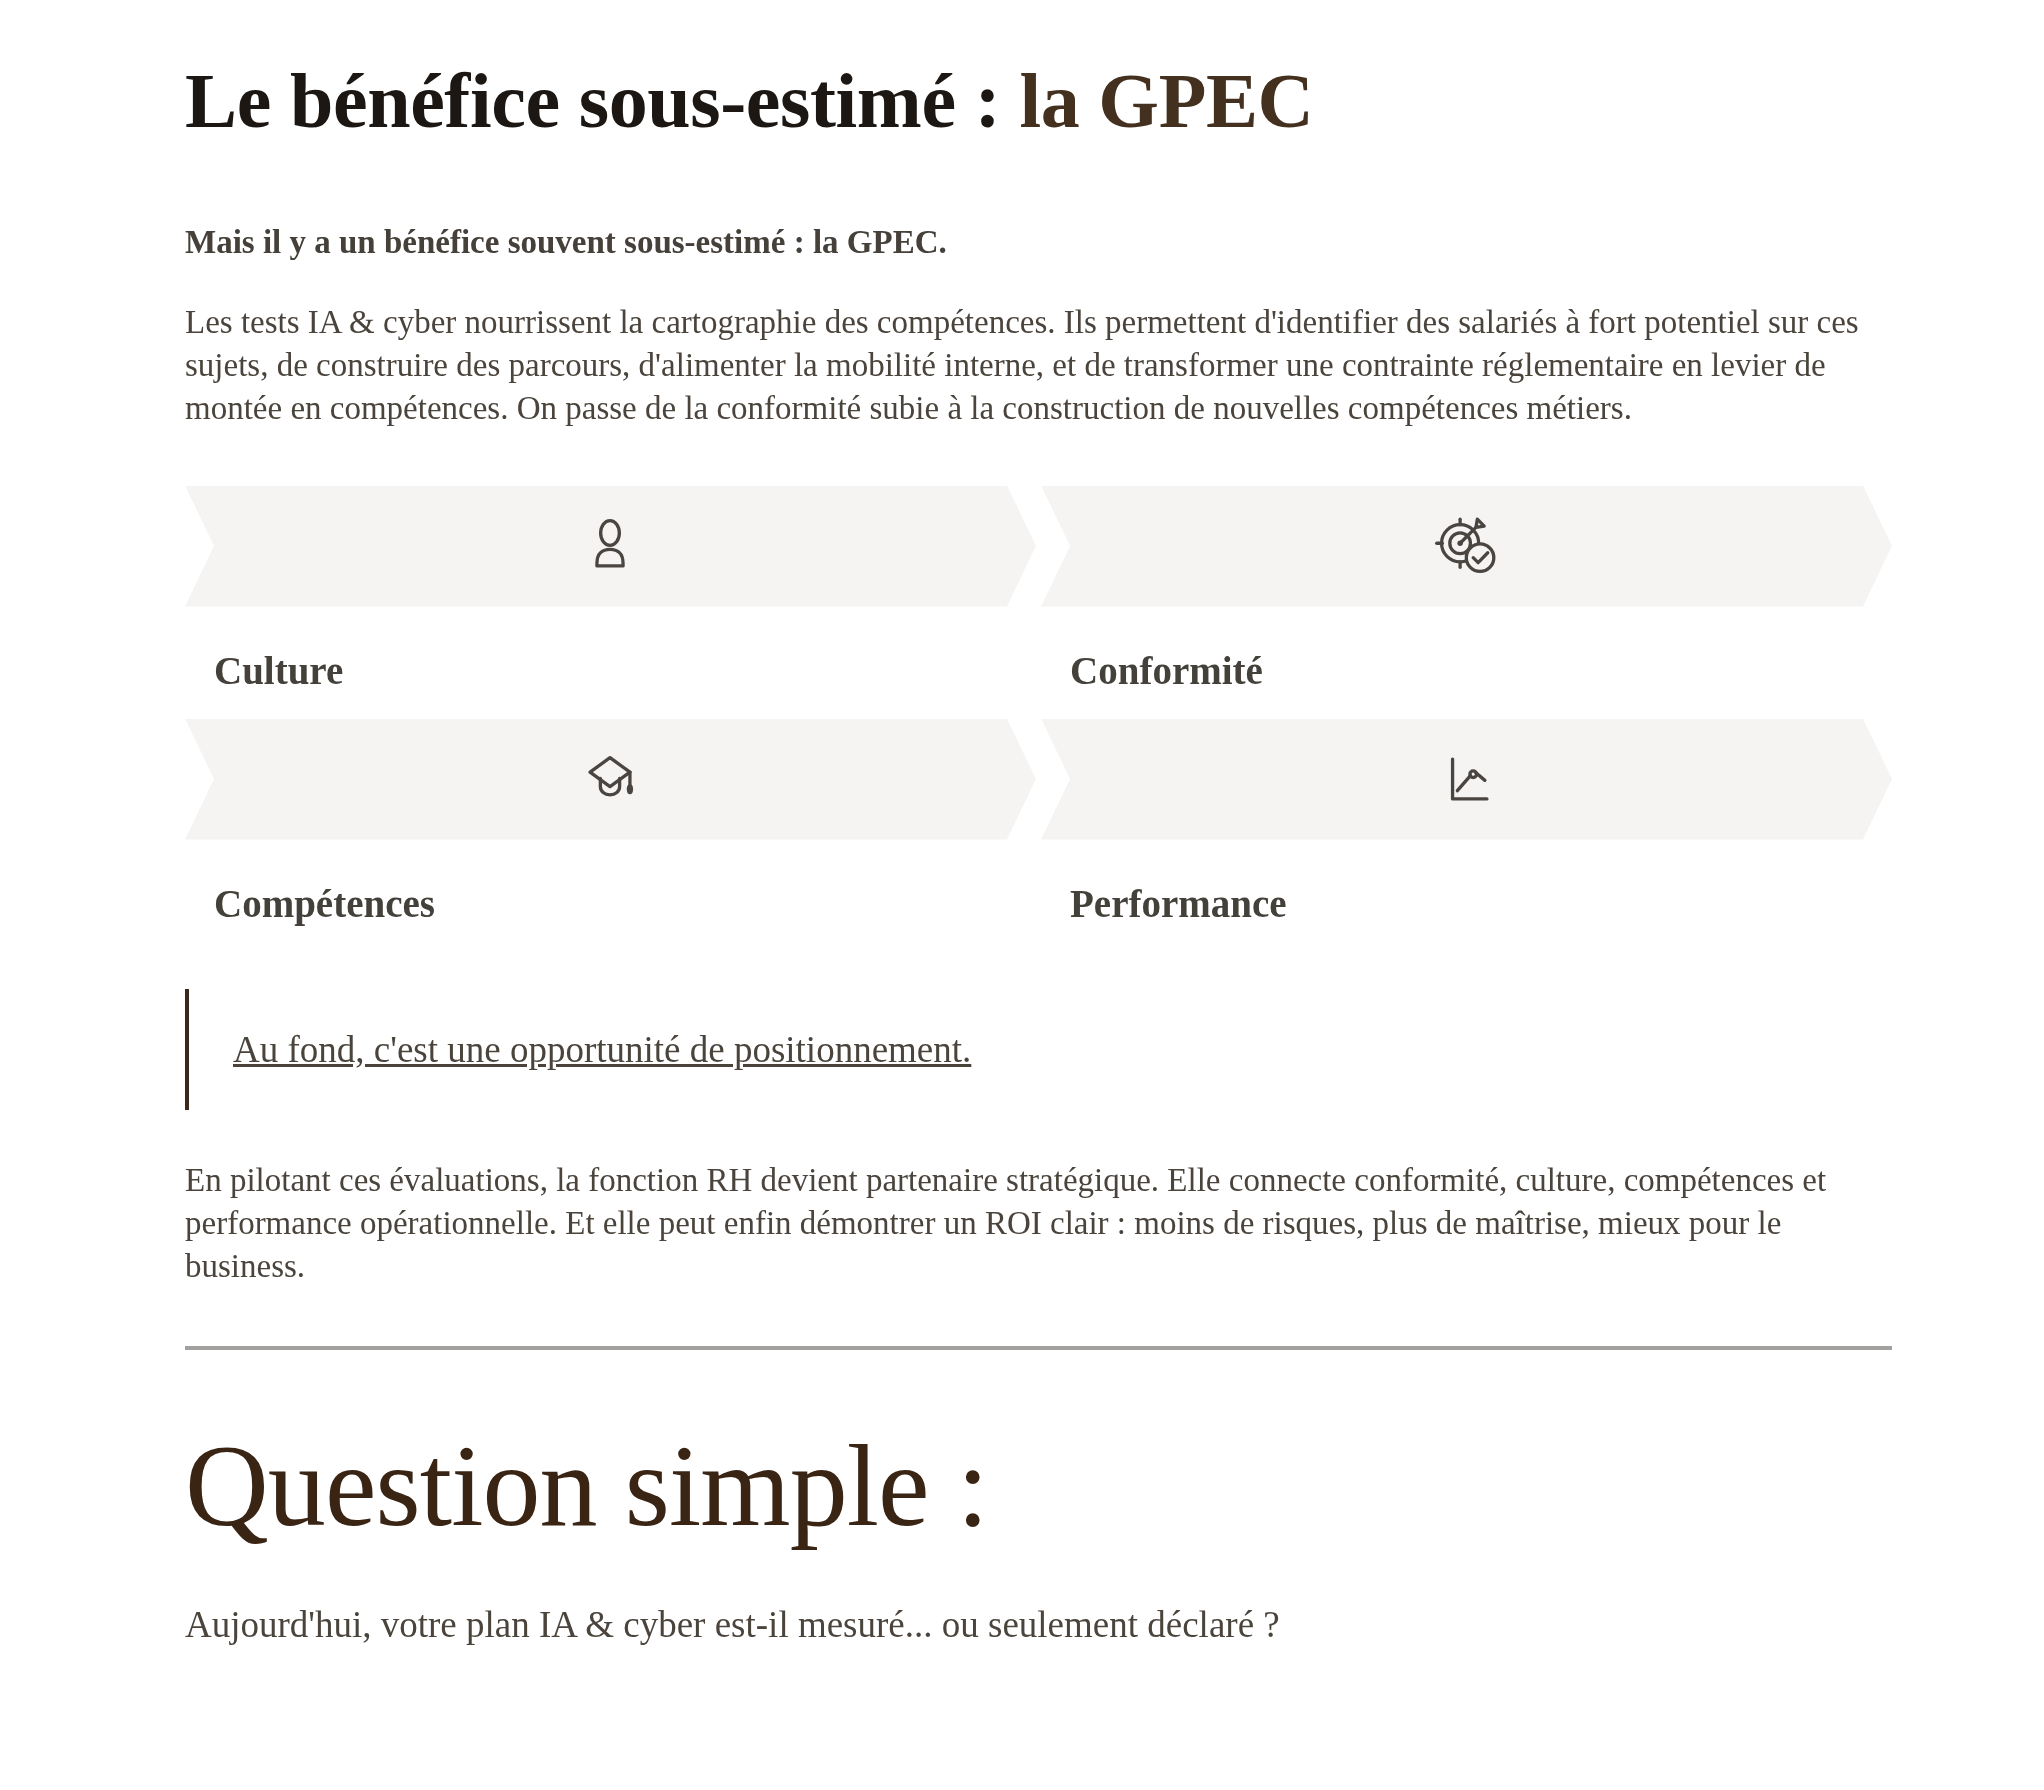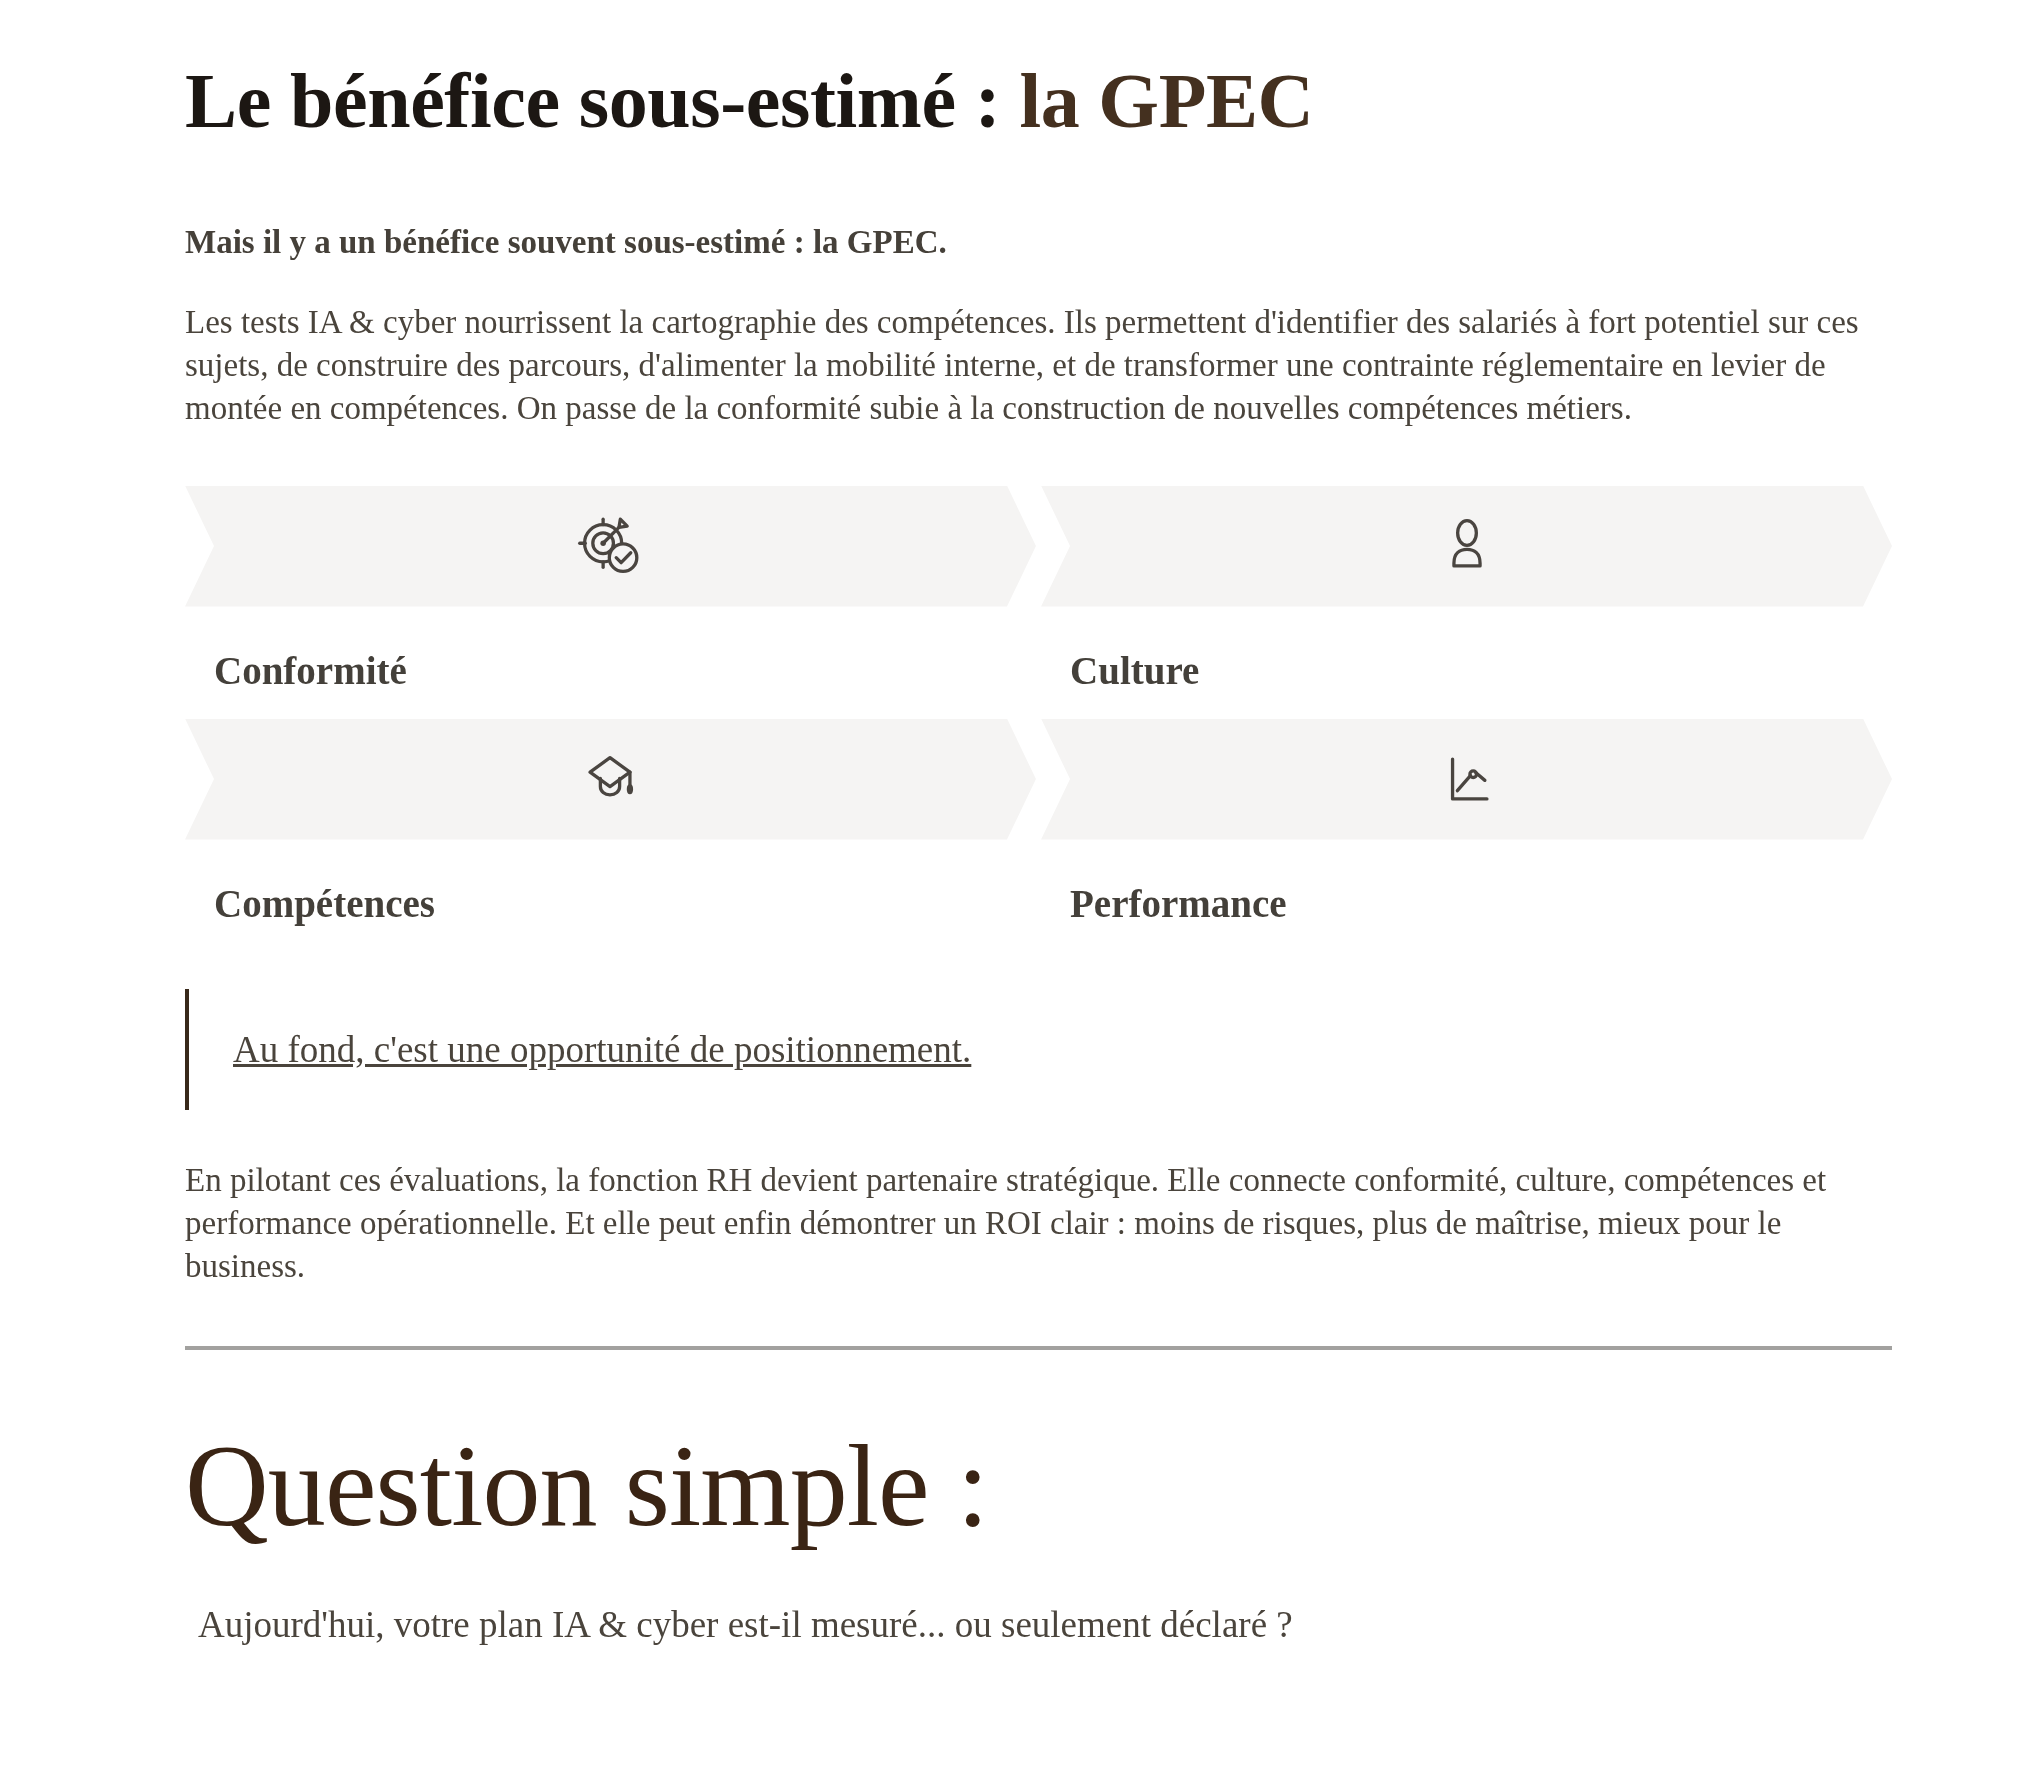--- a/index.html
+++ b/index.html
@@ -98,21 +98,21 @@
   }
   .big-title{
     margin:73px 0 0 0;
     font-size:116px;
     line-height:1.1;
     font-weight:400;
     color:var(--heading-brown);
     letter-spacing:-0.9px;
   }
   .closing{
-    margin:48px 0 0 13px;
+    margin:48px 0 0 0;
     font-size:37px;
     line-height:53px;
     color:var(--text);
   }
 </style>
 </head>
 <body>
 
 <div class="page">
 
@@ -120,43 +120,43 @@
 
   <p class="lead">Mais il y a un bénéfice souvent sous-estimé : la GPEC.</p>
 
   <p class="body-par first">Les tests IA &amp; cyber nourrissent la cartographie des compétences. Ils permettent d'identifier des salariés à fort potentiel sur ces sujets, de construire des parcours, d'alimenter la mobilité interne, et de transformer une contrainte réglementaire en levier de montée en compétences. On passe de la conformité subie à la construction de nouvelles compétences métiers.</p>
 
   <div class="pillar-grid">
 
     <div class="pillar-cell">
       <div class="pillar-banner">
         <svg viewBox="0 0 48 48" fill="none" stroke="currentColor" stroke-width="2.4" stroke-linecap="round" stroke-linejoin="round" aria-hidden="true">
+          <ellipse cx="24" cy="14.5" rx="6.8" ry="9"></ellipse>
+          <path d="M14.5 38.5v-2c0-7.3 4.3-10 9.5-10s9.5 2.7 9.5 10v2z"></path>
+        </svg>
+      </div>
+      <div class="pillar-label">Culture</div>
+    </div>
+
+    <div class="pillar-cell">
+      <div class="pillar-banner">
+        <svg viewBox="0 0 48 48" fill="none" stroke="currentColor" stroke-width="2.4" stroke-linecap="round" stroke-linejoin="round" aria-hidden="true">
           <path d="M19 4.5v4"></path>
           <path d="M2 22h4"></path>
           <path d="M19 39.5v-4"></path>
           <circle cx="19" cy="22" r="13.5"></circle>
           <circle cx="19" cy="22" r="7.5"></circle>
           <circle cx="19" cy="22" r="2" fill="currentColor" stroke="none"></circle>
           <path d="M19 22 L30.5 10.5"></path>
           <path d="M30.5 10.5 L31.5 4.5 L36.5 9.5 Z"></path>
           <circle cx="33.5" cy="32.5" r="10" fill="#f5f4f3"></circle>
           <path d="M28.5 32.5l3.6 3.6 7-7.2"></path>
         </svg>
       </div>
       <div class="pillar-label">Conformité</div>
-    </div>
-
-    <div class="pillar-cell">
-      <div class="pillar-banner">
-        <svg viewBox="0 0 48 48" fill="none" stroke="currentColor" stroke-width="2.4" stroke-linecap="round" stroke-linejoin="round" aria-hidden="true">
-          <ellipse cx="24" cy="14.5" rx="6.8" ry="9"></ellipse>
-          <path d="M14.5 38.5v-2c0-7.3 4.3-10 9.5-10s9.5 2.7 9.5 10v2z"></path>
-        </svg>
-      </div>
-      <div class="pillar-label">Culture</div>
     </div>
 
     <div class="pillar-cell">
       <div class="pillar-banner">
         <svg viewBox="0 0 48 48" fill="none" stroke="currentColor" stroke-width="2.4" stroke-linecap="round" stroke-linejoin="round" aria-hidden="true">
           <path d="M24 8.5 L38.5 19 L24 29.5 L9.5 19 Z"></path>
           <path d="M17 23.5v6c0 3.6 3.1 6 7 6s7-2.4 7-6v-6"></path>
           <path d="M38.5 19v10"></path>
           <ellipse cx="38.5" cy="31.5" rx="1.1" ry="2.4"></ellipse>
         </svg>

